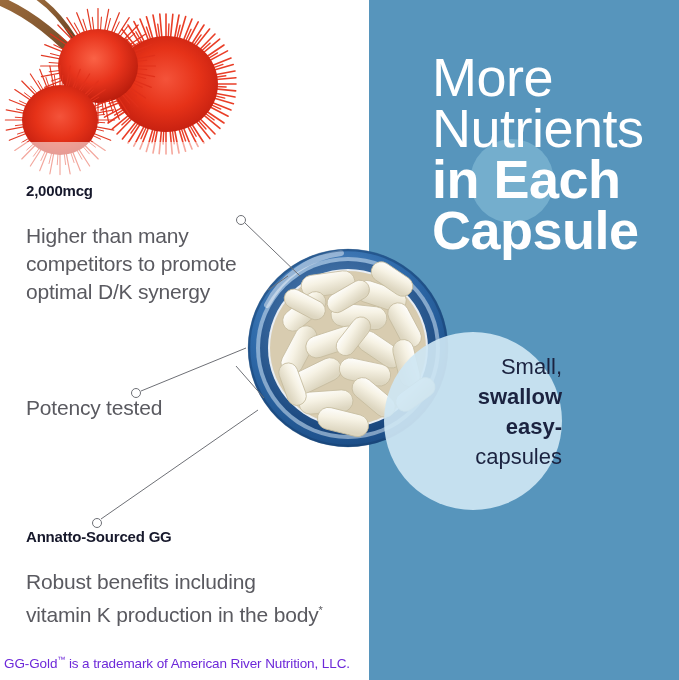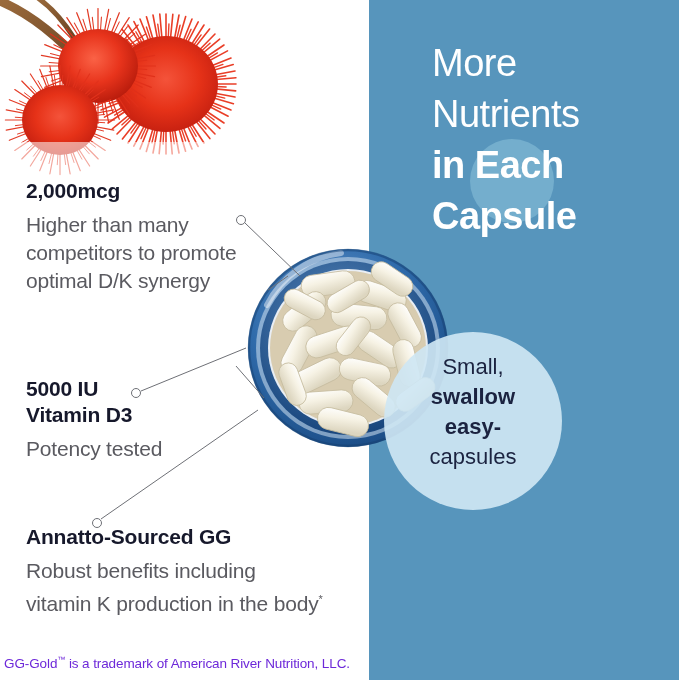--- a/index.html
+++ b/index.html
@@ -26,25 +26,25 @@
     top: 0;
     width: 310px;
     height: 680px;
     background: #5795bc;
   }
 
   
   .headline {
     position: absolute;
     left: 432px;
-    top: 38px;
+    top: 52px;
     width: 240px;
     z-index: 6;
     color: #ffffff;
-    font-size: 38px;
+    font-size: 54px;
     line-height: 51px;
     letter-spacing: -0.5px;
   }
   .headline .hl-line { display: block; white-space: nowrap; }
   .headline .light { font-weight: 300; }
   .headline .bold  { font-weight: 700; }
 
   .each-circle {
     position: absolute;
     left: 470px;
@@ -71,21 +71,21 @@
     position: absolute;
     left: 384px;
     top: 352px;
     width: 178px;
     z-index: 8;
     text-align: center;
     color: #1b2340;
     font-size: 22px;
     line-height: 30px;
   }
-  .swallow-text .s-line { display: block; }
+  .swallow-text .s-line { display: block; text-align: right; }
   .swallow-text .reg { font-weight: 400; }
   .swallow-text .bold { font-weight: 700; }
 
   
   .bottle-wrap {
     position: absolute;
     left: 243px;
     top: 243px;
     width: 210px;
     height: 210px;
@@ -109,32 +109,32 @@
     width: 679px;
     height: 680px;
     z-index: 5;
   }
 
   
   .callout { position: absolute; z-index: 6; }
   .callout .c-head {
     color: #16182b;
     font-weight: 700;
-    font-size: 21px;
+    font-size: 15px;
     line-height: 26px;
     letter-spacing: -0.2px;
     margin: 0;
   }
   .callout .c-body {
     color: #5a5a60;
     font-weight: 300;
     font-size: 21px;
     line-height: 28px;
     letter-spacing: -0.2px;
-    margin: 7px 0 0 0;
+    margin: 18px 0 0 0;
   }
   .callout .c-body sup {
     font-size: 11px;
     vertical-align: super;
   }
 
   #callout-k  { left: 26px; top: 178px;  width: 235px; }
   #callout-d3 { left: 26px; top: 376px;  width: 220px; }
   #callout-gg { left: 26px; top: 524px;  width: 300px; }
 
@@ -352,24 +352,20 @@
   </div>
 
   <div class="callout" id="callout-k">
     <p class="c-head">
       <span>2,000mcg</span><br>
     </p>
     <p class="c-body">Higher than many competitors to promote optimal D/K synergy</p>
   </div>
 
   <div class="callout" id="callout-d3">
-    <p class="c-head">
-      <span>5000 IU</span><br>
-      <span>Vitamin D3</span>
-    </p>
     <p class="c-body">Potency tested</p>
   </div>
 
   <div class="callout" id="callout-gg">
     <p class="c-head">
       <span>Annatto-Sourced GG</span>
     </p>
     <p class="c-body"><span>Robust benefits including vitamin K production in the body</span><sup>*</sup></p>
   </div>
 

